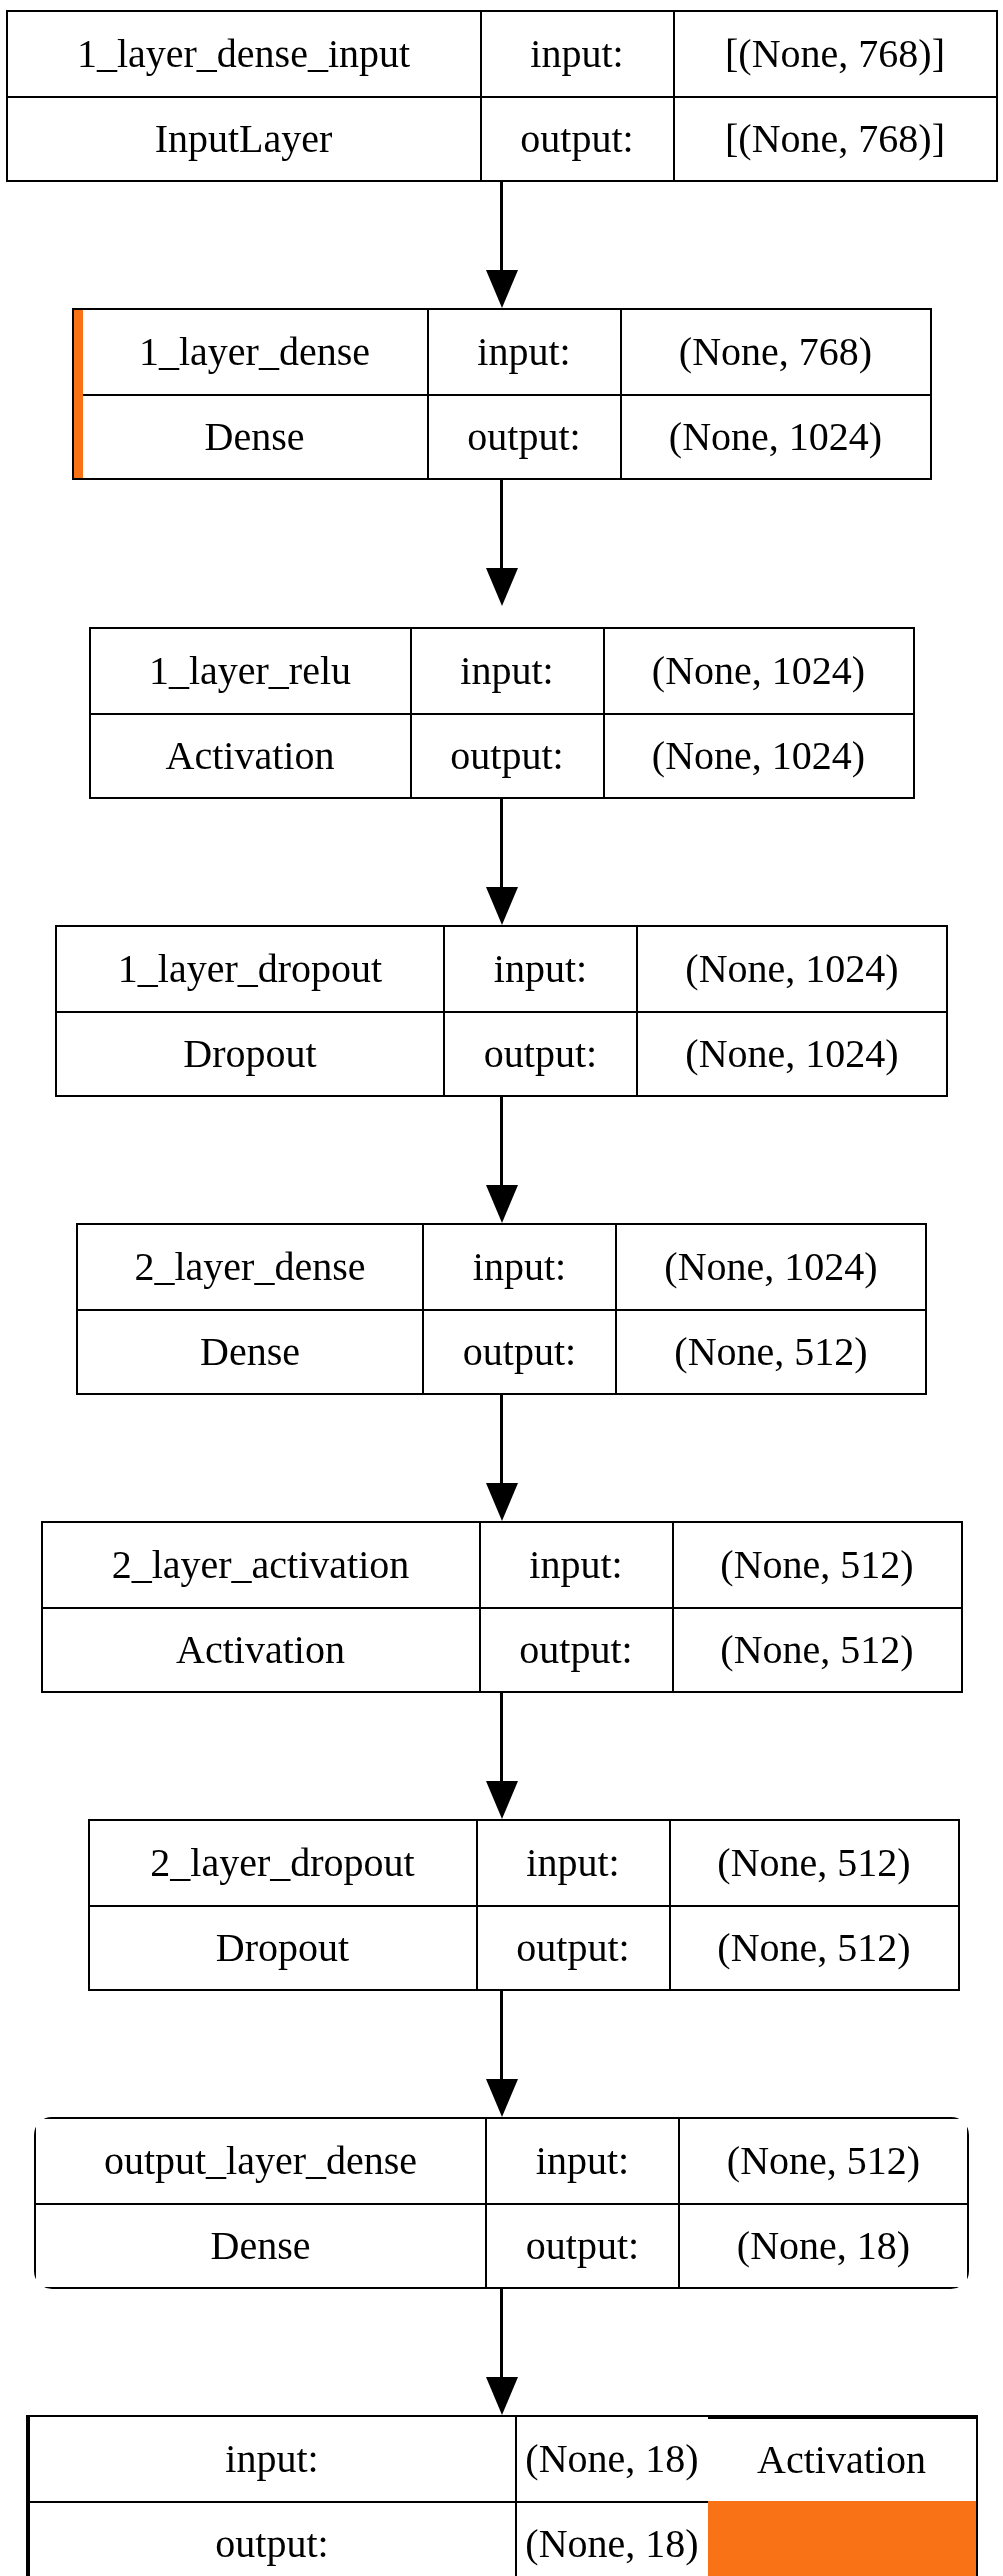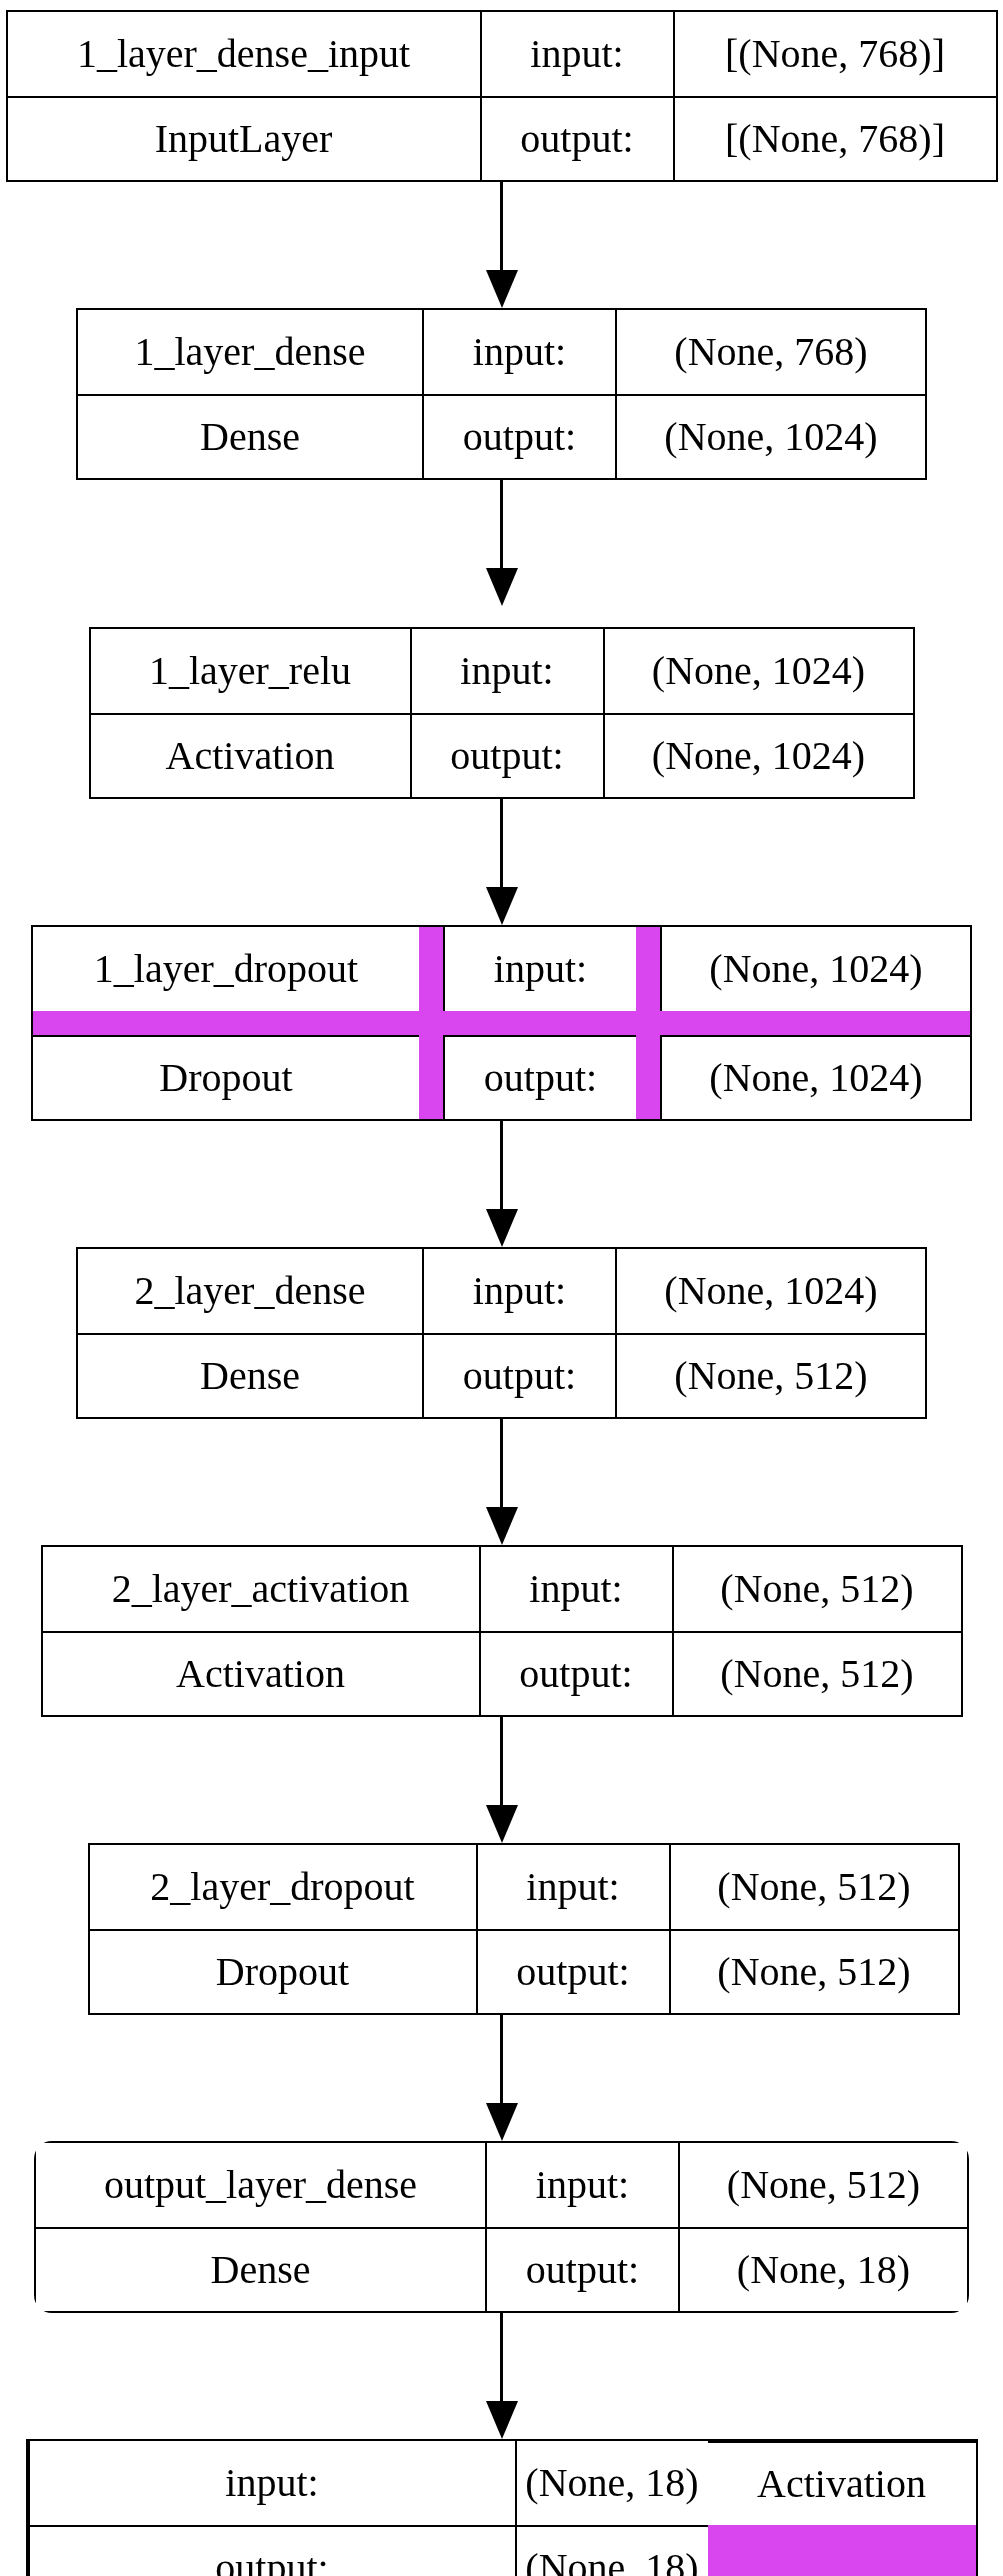--- a/index.html
+++ b/index.html
@@ -16,21 +16,21 @@
     width: 1003px;
     padding-top: 10px;
     display: flex;
     flex-direction: column;
     align-items: center;
   }
   .node {
     display: grid;
     grid-template-rows: 84px 84px;
     border: 2.5px solid #000000;
-    background: #d946ef;
+    background: #f97316;
     box-sizing: content-box;
   }
   .cell {
     display: flex;
     align-items: center;
     justify-content: center;
     font-size: 40px;
     line-height: 1;
     white-space: nowrap;
     overflow: visible;
@@ -71,21 +71,21 @@
     <div class="cell name row2">InputLayer</div>
     <div class="cell io row2">output:</div>
     <div class="cell shape row2">[(None, 768)]</div>
   </div>
 
   <div class="arrow">
     <div class="arrow-line"></div>
     <div class="arrow-head"></div>
   </div>
 
-  <div class="node" style="grid-template-columns:344px 193px 310px;">
+  <div class="node" style="grid-template-columns:344px 193px 310px;padding-left:9px;">
     <div class="cell name">1_layer_dense</div>
     <div class="cell io">input:</div>
     <div class="cell shape">(None, 768)</div>
     <div class="cell name row2">Dense</div>
     <div class="cell io row2">output:</div>
     <div class="cell shape row2">(None, 1024)</div>
   </div>
 
   <div class="arrow">
     <div class="arrow-line"></div>
@@ -99,21 +99,21 @@
     <div class="cell name row2">Activation</div>
     <div class="cell io row2">output:</div>
     <div class="cell shape row2">(None, 1024)</div>
   </div>
 
   <div class="arrow">
     <div class="arrow-line"></div>
     <div class="arrow-head"></div>
   </div>
 
-  <div class="node" style="grid-template-columns:386px 193px 310px;gap:24px;">
+  <div class="node" style="grid-template-columns:386px 193px 310px;">
     <div class="cell name">1_layer_dropout</div>
     <div class="cell io">input:</div>
     <div class="cell shape">(None, 1024)</div>
     <div class="cell name row2">Dropout</div>
     <div class="cell io row2">output:</div>
     <div class="cell shape row2">(None, 1024)</div>
   </div>
 
   <div class="arrow">
     <div class="arrow-line"></div>

